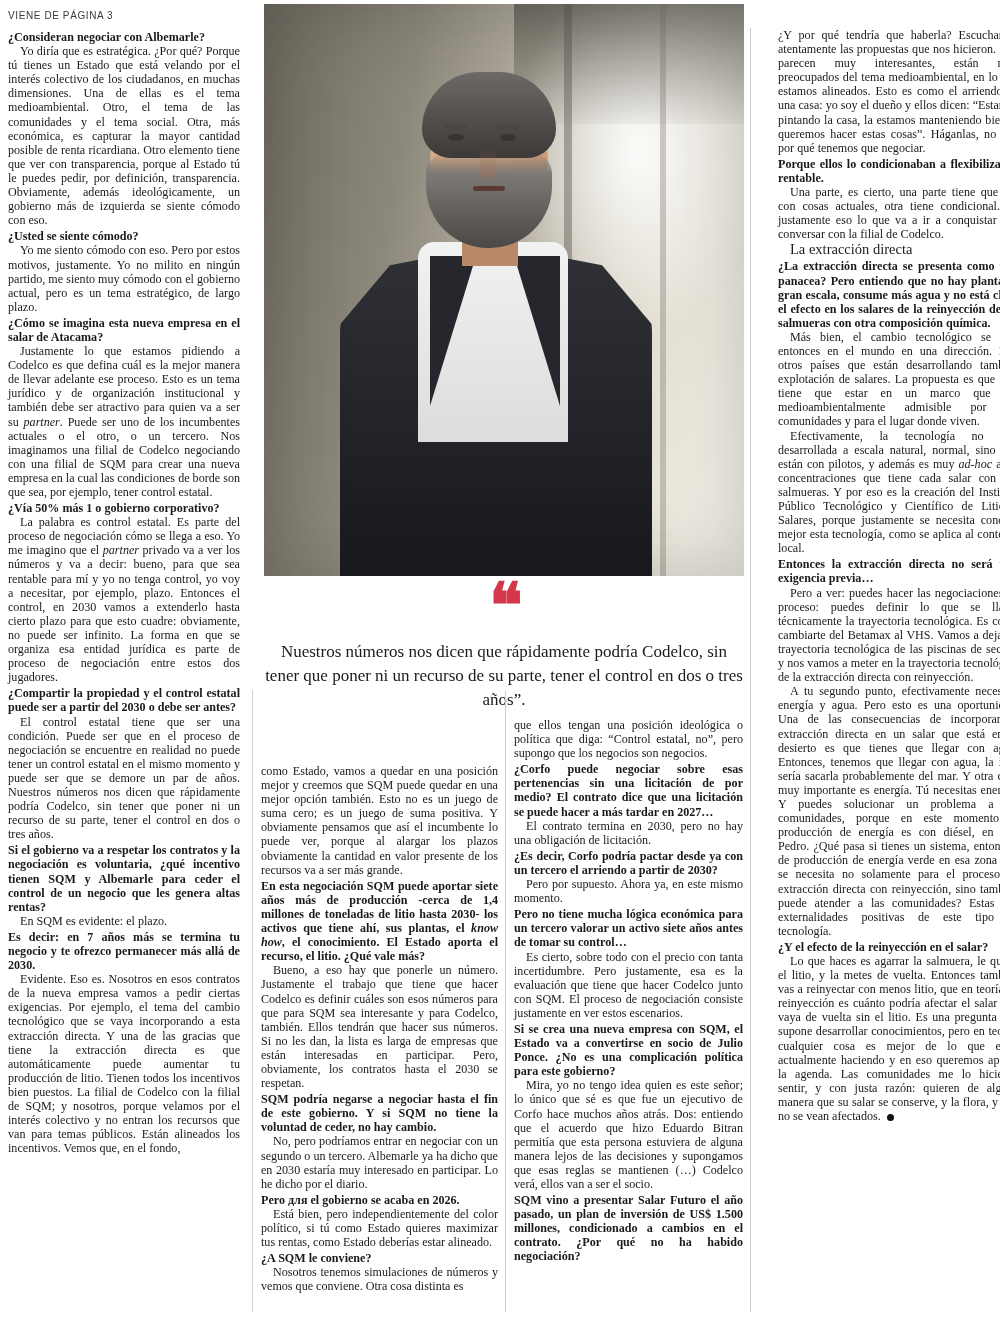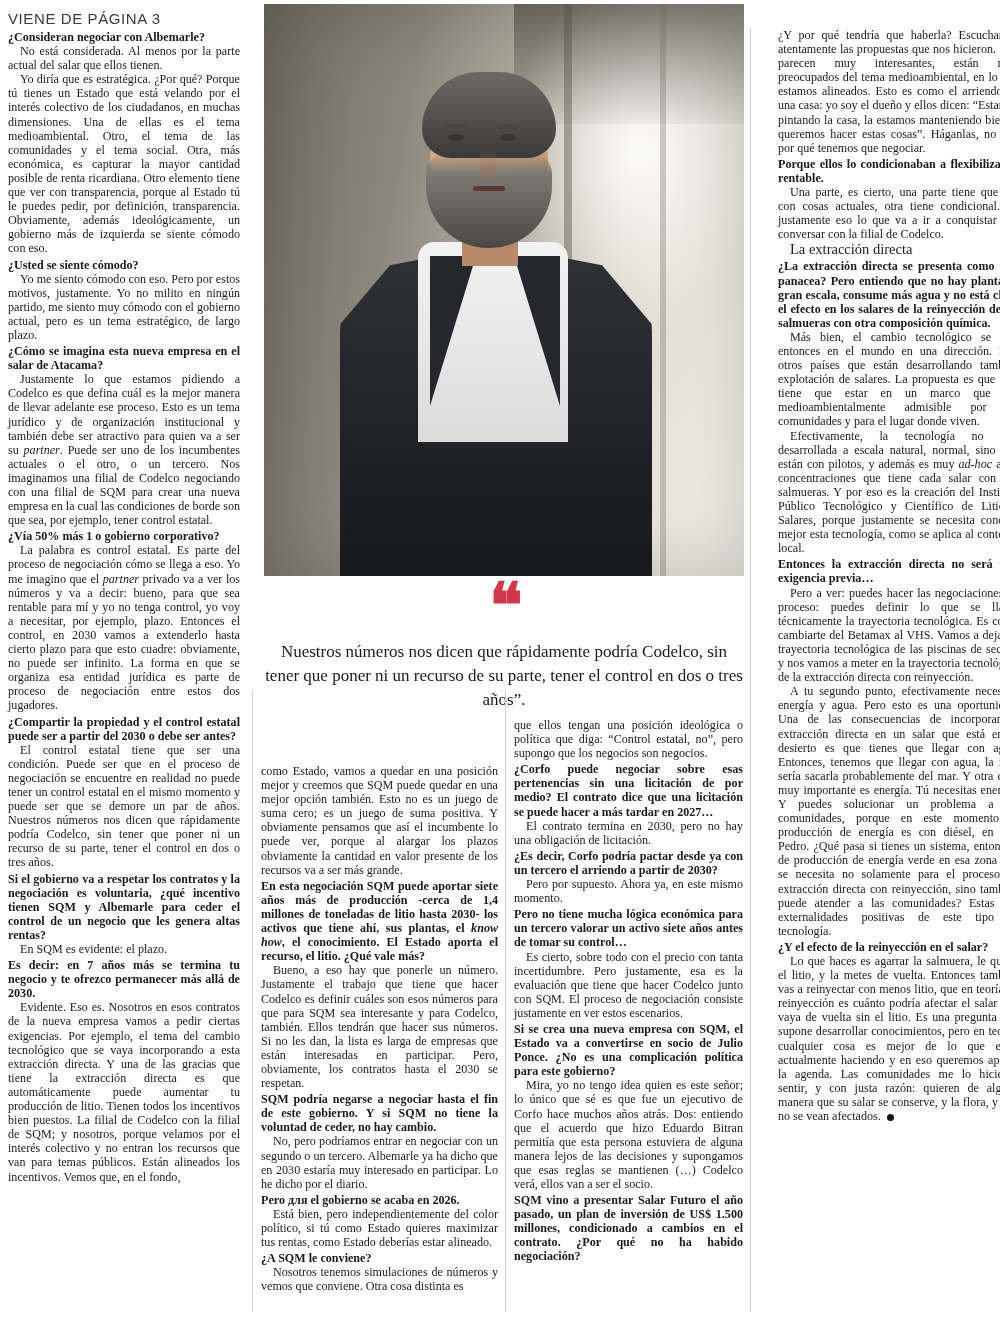--- a/index.html
+++ b/index.html
@@ -22,21 +22,21 @@
     padding: 0;
     box-sizing: border-box;
   }
 
   
   .cont-from {
     position: absolute;
     left: 8px;
     top: 10px;
     font-family: "Liberation Sans", sans-serif;
-    font-size: 15px;
+    font-size: 10px;
     letter-spacing: 0.6px;
     color: #3a3a3a;
     font-weight: 400;
   }
 
   
   .cols {
     position: absolute;
     left: 8px;
     top: 28px;
@@ -310,21 +310,20 @@
     <div class="qtext">Nuestros números nos dicen que rápidamente podría Codelco, sin tener que poner ni un recurso de su parte, tener el control en dos o tres años”.</div>
   </div>
 
   <div class="cols">
     <div class="vrule" style="left:244px; top:662px; height:622px;"></div>
     <div class="vrule" style="left:497px; top:662px; height:622px;"></div>
     <div class="vrule" style="left:742px; top:0px; height:1284px;"></div>
 
     <div class="col col1" id="col1">
         <p class="q">¿Consideran negociar con Albemarle?</p>
-        <p class="">No está considerada. Al menos por la parte actual del salar que ellos tienen.</p>
         <p class="">Yo diría que es estratégica. ¿Por qué? Porque tú tienes un Estado que está velando por el interés colectivo de los ciudadanos, en muchas dimensiones. Una de ellas es el tema medioambiental. Otro, el tema de las comunidades y el tema social. Otra, más económica, es capturar la mayor cantidad posible de renta ricardiana. Otro elemento tiene que ver con transparencia, porque al Estado tú le puedes pedir, por definición, transparencia. Obviamente, además ideológicamente, un gobierno más de izquierda se siente cómodo con eso.</p>
         <p class="q">¿Usted se siente cómodo?</p>
         <p class="">Yo me siento cómodo con eso. Pero por estos motivos, justamente. Yo no milito en ningún partido, me siento muy cómodo con el gobierno actual, pero es un tema estratégico, de largo plazo.</p>
         <p class="q">¿Cómo se imagina esta nueva empresa en el salar de Atacama?</p>
         <p class="">Justamente lo que estamos pidiendo a Codelco es que defina cuál es la mejor manera de llevar adelante ese proceso. Esto es un tema jurídico y de organización institucional y también debe ser atractivo para quien va a ser su <em>partner</em>. Puede ser uno de los incumbentes actuales o el otro, o un tercero. Nos imaginamos una filial de Codelco negociando con una filial de SQM para crear una nueva empresa en la cual las condiciones de borde son que sea, por ejemplo, tener control estatal.</p>
         <p class="q">¿Vía 50% más 1 o gobierno corporativo?</p>
         <p class="">La palabra es control estatal. Es parte del proceso de negociación cómo se llega a eso. Yo me imagino que el <em>partner</em> privado va a ver los números y va a decir: bueno, para que sea rentable para mí y yo no tenga control, yo voy a necesitar, por ejemplo, plazo. Entonces el control, en 2030 vamos a extenderlo hasta cierto plazo para que esto cuadre: obviamente, no puede ser infinito. La forma en que se organiza esa entidad jurídica es parte de proceso de negociación entre estos dos jugadores.</p>
         <p class="q">¿Compartir la propiedad y el control estatal puede ser a partir del 2030 o debe ser antes?</p>
         <p class="">El control estatal tiene que ser una condición. Puede ser que en el proceso de negociación se encuentre en realidad no puede tener un control estatal en el mismo momento y puede ser que se demore un par de años. Nuestros números nos dicen que rápidamente podría Codelco, sin tener que poner ni un recurso de su parte, tener el control en dos o tres años.</p>
         <p class="q">Si el gobierno va a respetar los contratos y la negociación es voluntaria, ¿qué incentivo tienen SQM y Albemarle para ceder el control de un negocio que les genera altas rentas?</p>

